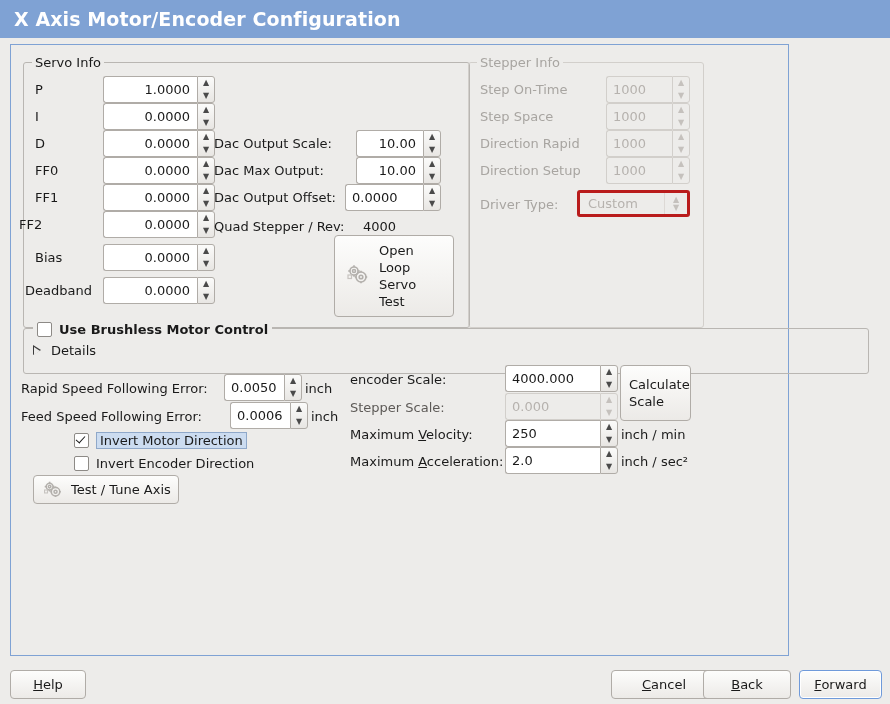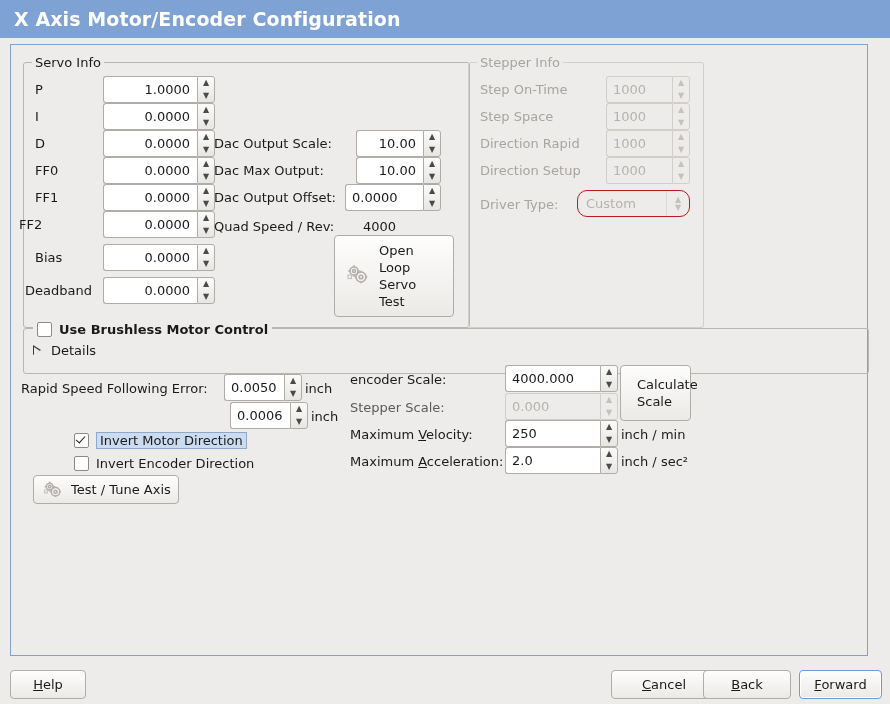--- a/index.html
+++ b/index.html
@@ -31,21 +31,21 @@
     font-size: 19px;
     font-weight: bold;
     letter-spacing: 0.1px;
   }
 
   
   .content-frame {
     position: absolute;
     left: 10px;
     top: 44px;
-    width: 858px;
+    width: 779px;
     height: 612px;
     border: 1px solid #7fa2d4;
     background: #edecea;
     box-sizing: border-box;
   }
 
   
   .groupbox {
     position: absolute;
     border: 1px solid #b9b6b2;
@@ -131,22 +131,22 @@
     font-size: 13px;
     color: #1a1a1a;
   }
 
   
   .combo {
     position: absolute;
     height: 27px;
     display: flex;
     align-items: center;
-    border: 1px solid #b91c1c;
-    border-radius: 10px;
+    border: 3px solid #b91c1c;
+    border-radius: 3px;
     background: #edecea;
     box-sizing: border-box;
   }
   .combo .cval {
     flex: 1;
     padding-left: 8px;
     font-size: 13px;
     color: #b6b2ae;
   }
   .combo .carrow {
@@ -371,21 +371,21 @@
       </div>
   </div>
   <div class="spin" style="left:334px; top:139px; width:96px;">
     <div class="entry left">0.0000</div>
     <div class="btns">
         <span>▲</span>
         <span>▼</span>
       </div>
   </div>
 
-  <span class="lbl" style="left:203px; top:174px;">Quad Speed / Rev:</span>
+  <span class="lbl" style="left:203px; top:174px;">Quad Stepper / Rev:</span>
   <span class="static-val" style="left:352px; top:174px;">4000</span>
 
   <div class="btn btn-multiline" style="left:323px; top:190px; width:120px; height:82px; padding:0 10px;">
     <span class="gear-icon" style="margin-right:8px;">
       <svg width="26" height="26" viewBox="0 0 26 26">
         <g fill="none" stroke="#b3b0ac" stroke-width="1.6">
           <circle cx="9" cy="9" r="4"></circle>
           <circle cx="9" cy="9" r="1.5"></circle>
           <circle cx="16" cy="15" r="5"></circle>
           <circle cx="16" cy="15" r="1.8"></circle>
@@ -469,20 +469,21 @@
   <span class="lbl" style="left:10px; top:336px;">Rapid Speed Following Error:</span>
   <div class="spin" style="left:213px; top:329px; width:78px;">
     <div class="entry left">0.0050</div>
     <div class="btns">
         <span>▲</span>
         <span>▼</span>
       </div>
   </div>
   <span class="lbl" style="left:294px; top:336px;">inch</span>
 
+  <span class="lbl" style="left:10px; top:364px;">Feed Speed Following Error:</span>
   <div class="spin" style="left:219px; top:357px; width:78px;">
     <div class="entry left">0.0006</div>
     <div class="btns">
         <span>▲</span>
         <span>▼</span>
       </div>
   </div>
   <span class="lbl" style="left:300px; top:364px;">inch</span>
 
   <div class="chk" style="left:15px; top:388px;">
@@ -530,21 +531,21 @@
 
   <span class="lbl" style="left:339px; top:355px; color:#5d5a57;">Stepper Scale:</span>
   <div class="spin disabled" style="left:494px; top:348px; width:113px;">
     <div class="entry left">0.000</div>
     <div class="btns">
         <span>▲</span>
         <span>▼</span>
       </div>
   </div>
 
-  <div class="btn btn-multiline" style="left:609px; top:320px; width:71px; height:56px; justify-content:flex-start; padding-left:16px;">
+  <div class="btn btn-multiline" style="left:609px; top:320px; width:71px; height:56px; justify-content:flex-start; padding-left:8px;">
     <span class="txt">
       <span>Calculate</span><br>
       <span>Scale</span>
     </span>
   </div>
 
   <span class="lbl" style="left:339px; top:382px;"><span>Maximum </span><u>V</u><span>elocity:</span></span>
   <div class="spin" style="left:494px; top:375px; width:113px;">
     <div class="entry left">250</div>
     <div class="btns">

